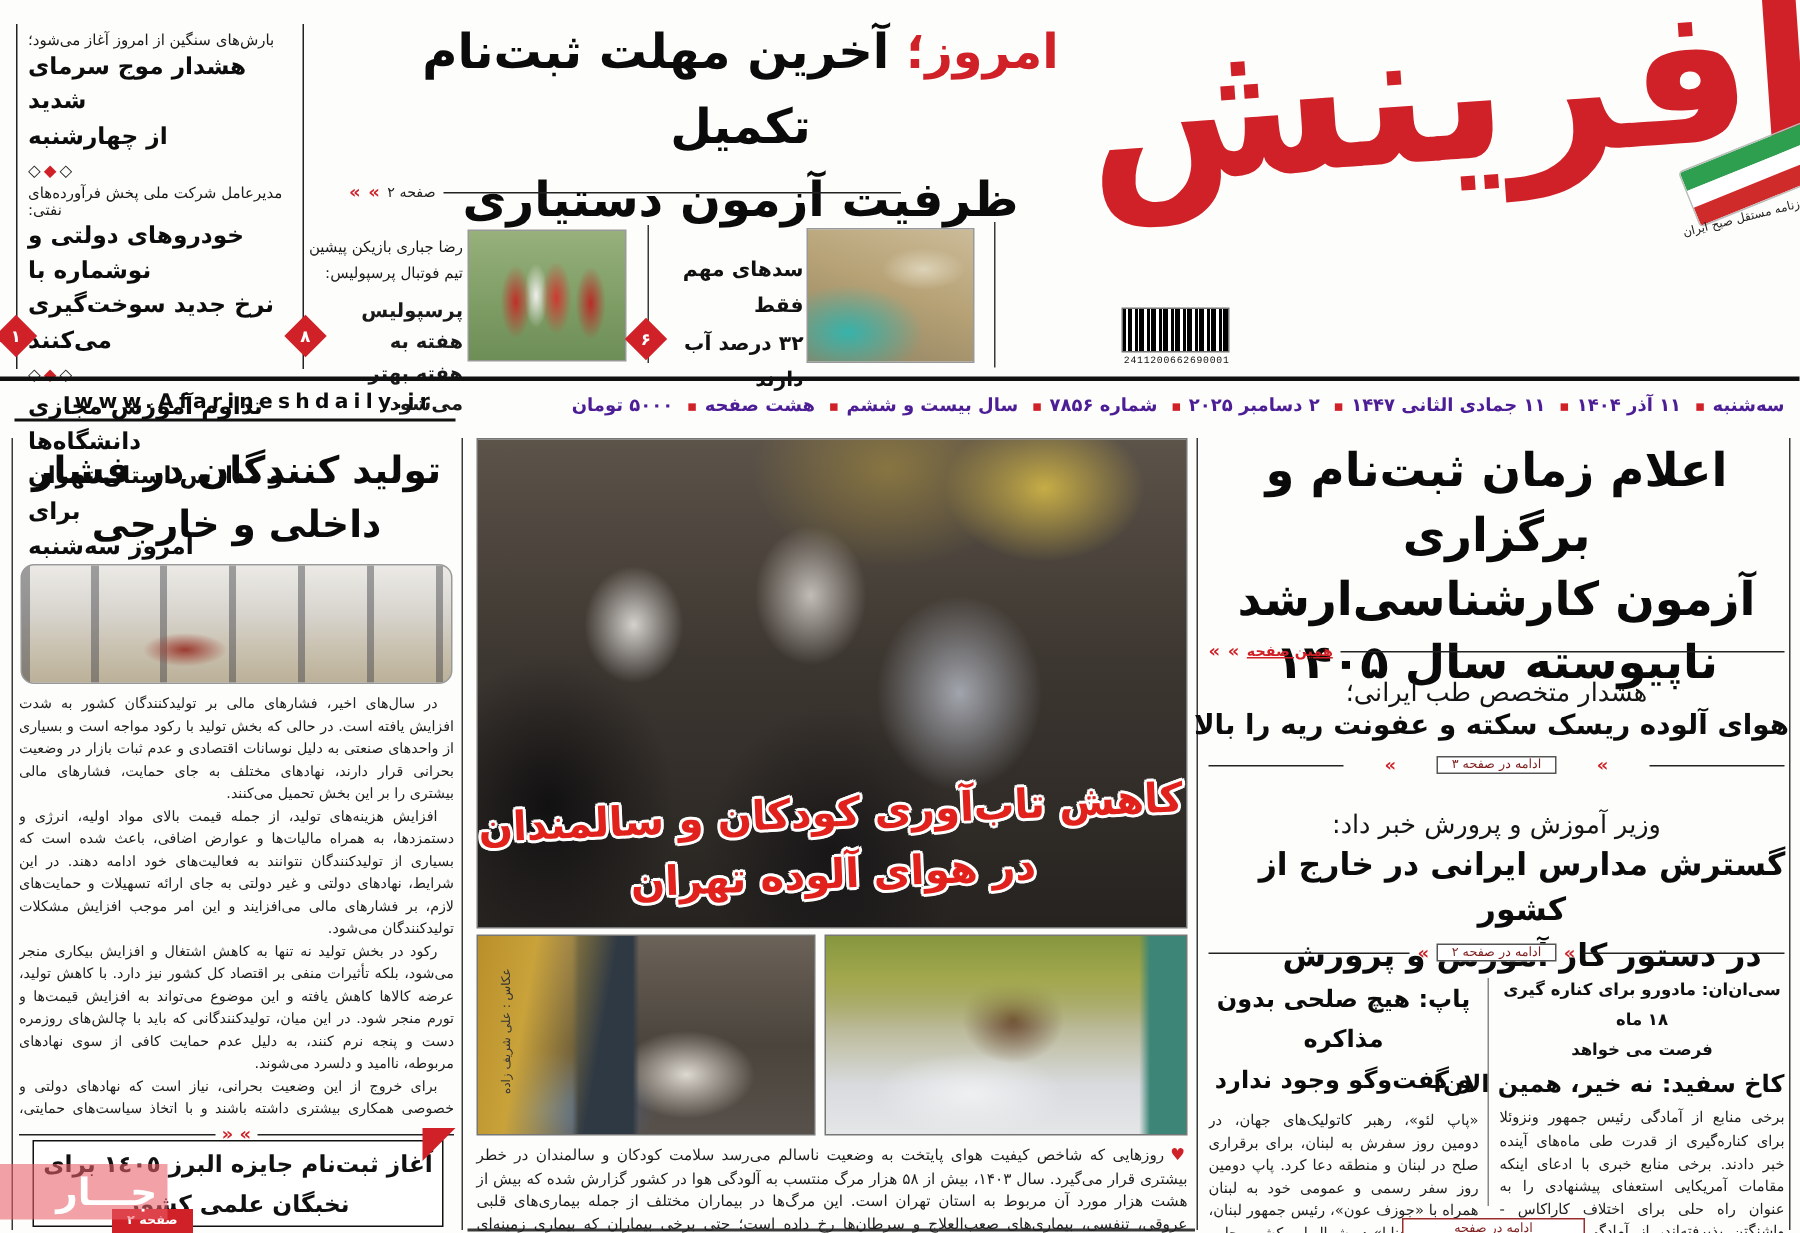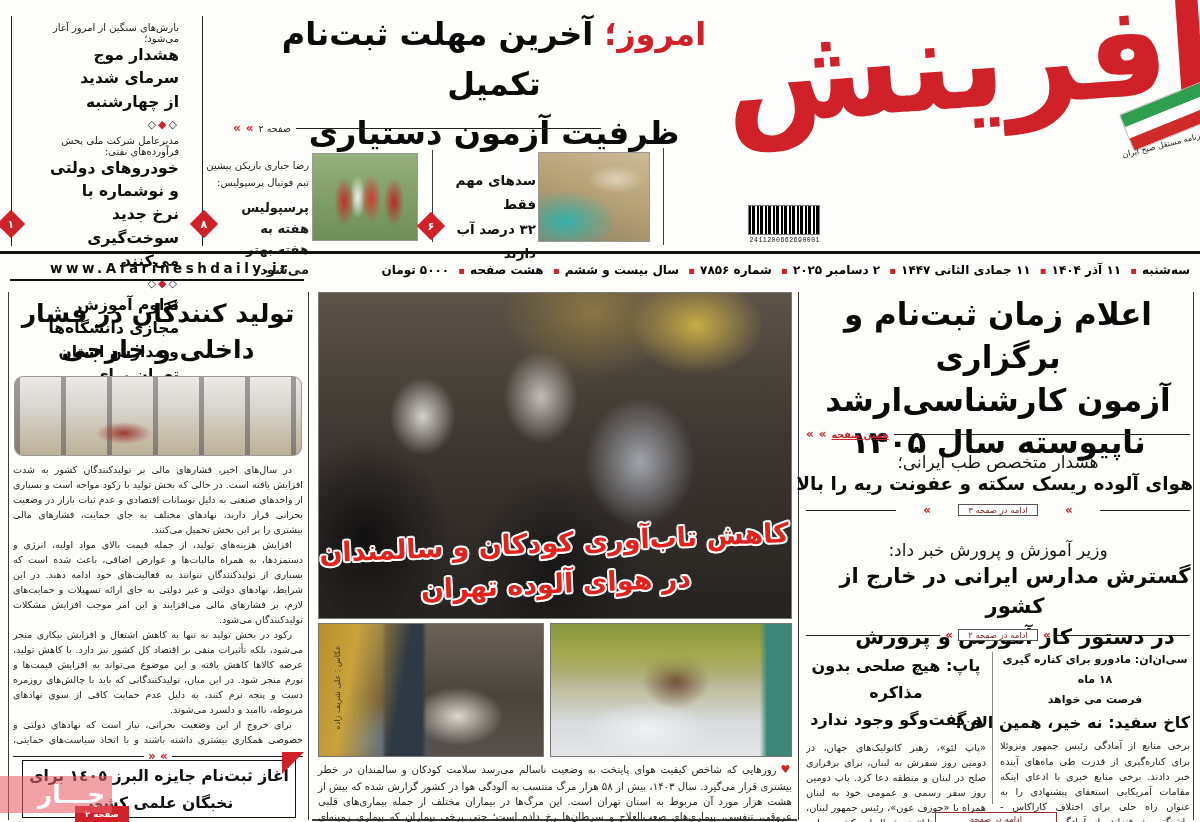--- a/index.html
+++ b/index.html
@@ -25,21 +25,21 @@
   .masthead-tagline{ position:absolute; left:360px; top:140px; width:120px;
     font-size:8px; color:#222; transform:rotate(-14deg); text-align:center; }
   .barcode{ position:absolute; left:3px; top:205px; width:72px; height:30px;
     background:repeating-linear-gradient(90deg,#000 0 2px,#fff 2px 3px,#000 3px 6px,#fff 6px 8px);
     border:1px solid #777;}
   .barcode-num{ position:absolute; left:3px; top:237px; width:72px; text-align:right;
     font-family:Liberation Mono, monospace; font-size:6.5px; direction:ltr; letter-spacing:.5px;}
 
   
   .briefs{ position:absolute; left:11px; top:16px; width:192px; height:230px;
-    border-left:1px solid #222; border-right:1px solid #222; padding:4px 23px; text-align:right;}
+    border-left:1px solid #222; border-right:1px solid #222; padding:4px 7px; text-align:left;}
   .brief-kicker{ font-size:10px; color:#1a1a1a; margin-top:2px;}
   .brief-headline{ font-size:15.5px; font-weight:bold; line-height:1.5; color:#0d0d0d;}
   .ornament{ margin:4px 0; font-size:11px; letter-spacing:2px;}
   .d-open::before{ content:"◇"; color:#222; }
   .d-fill::before{ content:"◆"; color:#cf2127; }
   .page-badge{ position:absolute; width:20px; height:20px; background:#cf2127; transform:rotate(45deg);
     display:flex; align-items:center; justify-content:center;}
   .page-badge span{ transform:rotate(-45deg); color:#fff; font-size:11px; font-weight:bold;}
 
   
@@ -55,21 +55,21 @@
 
   
   .teaser-text{ font-size:10px; line-height:1.7; text-align:right; color:#1a1a1a;}
   .teaser-head{ font-size:13px; font-weight:bold; line-height:1.6; margin-top:7px;}
   .dam-head{ font-size:13.5px; font-weight:bold; line-height:1.8; text-align:right;}
   .photo{ border:1px solid #999; }
 
   
   .dateline{ position:absolute; left:0; top:251px; width:1200px; height:35px;
     border-top:3px solid #111; display:flex; align-items:center; padding:0 10px; direction:rtl;}
-  .dl-items{ font-size:12px; font-weight:bold; color:#000000; white-space:nowrap;}
+  .dl-items{ font-size:12px; font-weight:bold; color:#4c1d95; white-space:nowrap;}
   .sep-icon::before{ content:"▪"; color:#cf2127; font-size:10px; margin:0 5px;}
   .site{ direction:ltr; font-weight:bold; font-size:13.5px; letter-spacing:3.5px;
     border-bottom:2px solid #111; padding:0 14px 3px 40px; color:#0d0d0d;}
 
   
   .lead-headline{ position:absolute; left:803px; top:293px; width:390px; text-align:center;
     font-size:31px; font-weight:bold; line-height:1.38; color:#0a0a0a;}
   .kicker-c{ text-align:center; font-size:17px; color:#151515;}
   .h2-c{ text-align:center; font-weight:bold; color:#0c0c0c;}
   .body-txt{ font-size:9.8px; line-height:1.55; text-align:justify; color:#222; overflow:hidden;}

